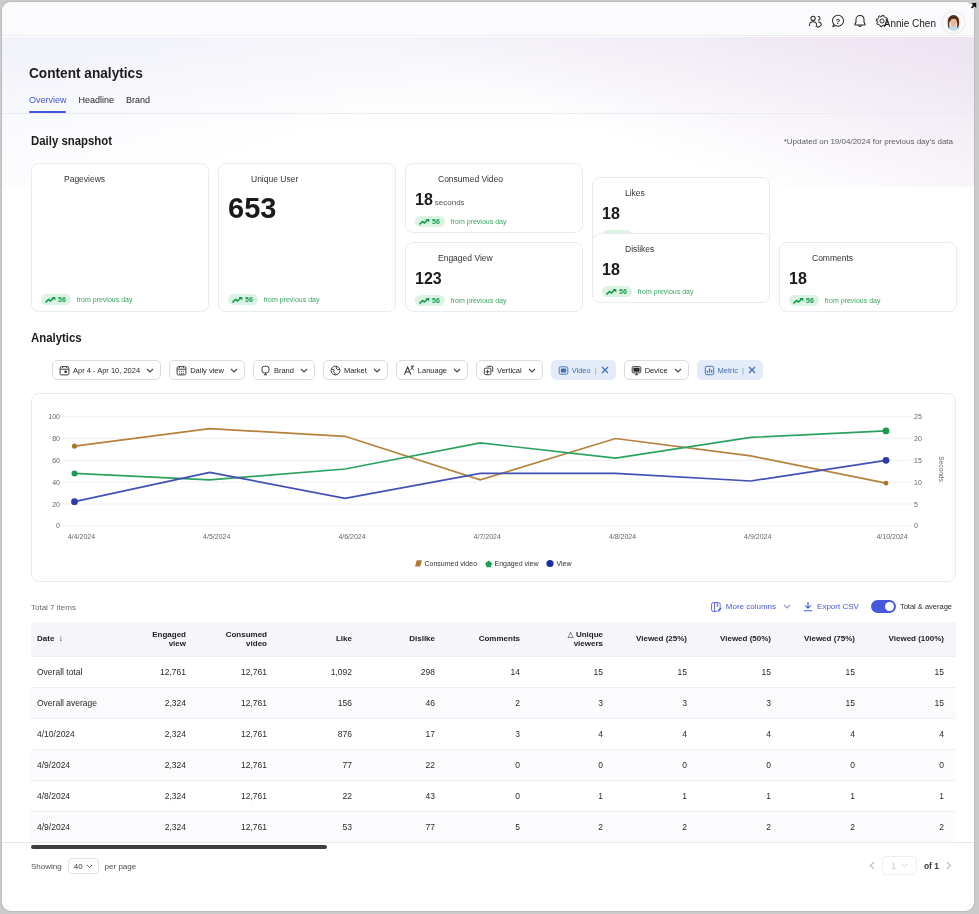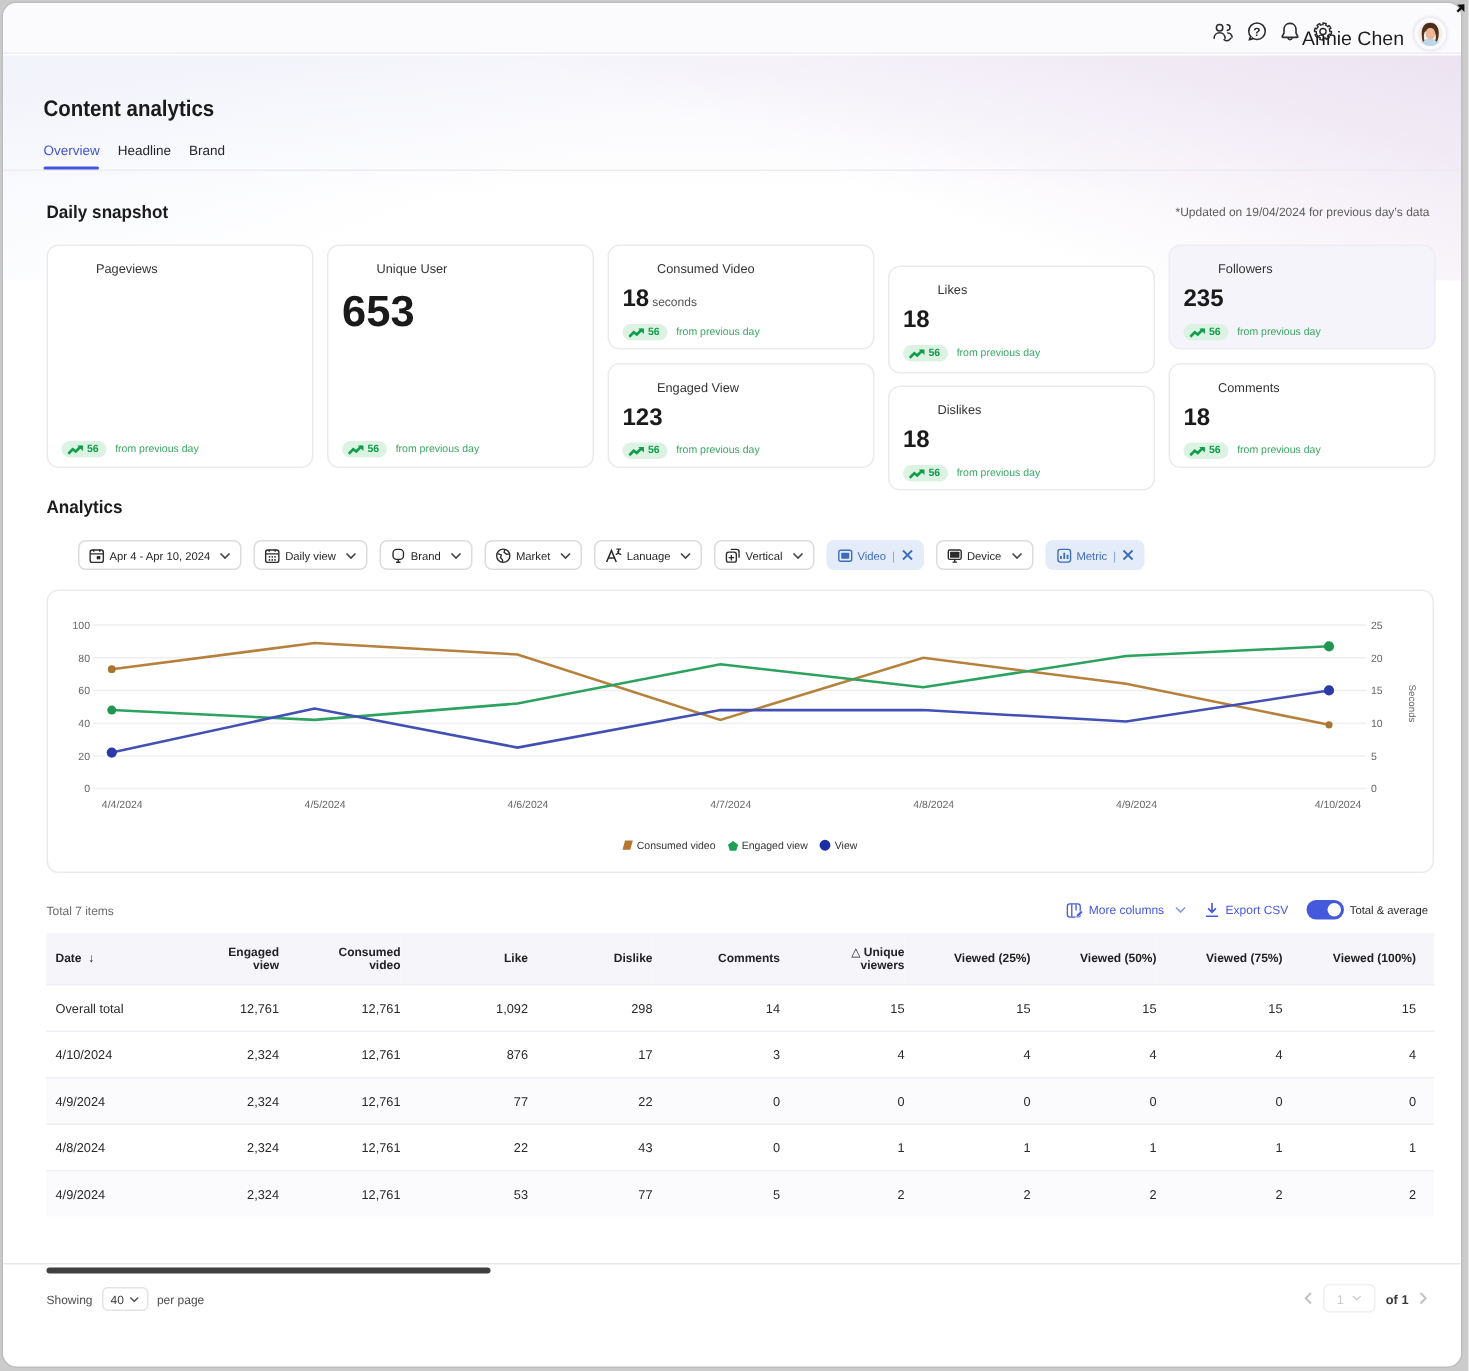--- a/index.html
+++ b/index.html
@@ -8,21 +8,21 @@
 .win { position:absolute; left:2px; top:2px; width:972px; height:909px; background:#fff; border-radius:9px; overflow:hidden; box-shadow:0 0 0 1px #bdbdbd; }
 
 .topbar { position:absolute; left:0; top:0; width:100%; height:34px; background:#fbfafd; border-bottom:1px solid #ededf2; }
 .grad { position:absolute; left:0; top:35px; width:100%; height:150px;
   background:
     linear-gradient(200deg, rgba(236,226,241,.95) 0%, rgba(236,226,241,0) 46%),
     linear-gradient(160deg, rgba(233,237,249,.45) 0%, rgba(233,237,249,0) 42%),
     linear-gradient(to bottom, rgba(236,234,246,.38) 0%, rgba(255,255,255,0) 62%); }
 .icons { position:absolute; top:12px; right:85px; display:flex; gap:8px; align-items:center; }
 .icons svg { display:block; }
-.uname { position:absolute; top:16px; right:38px; font-size:13px; color:#1d1d1d; }
+.uname { position:absolute; top:16px; right:38px; font-size:10px; color:#1d1d1d; }
 .avatar { position:absolute; top:10px; right:10px; width:21px; height:21px; border-radius:50%; background:#fff; box-shadow:0 0 3px rgba(160,160,190,.45); overflow:hidden; }
 .cursor { position:fixed; top:2px; right:2px; z-index:10; }
 h1 { position:absolute; left:27px; top:62px; font-size:15px; font-weight:700; color:#1b1b1b; transform:scaleX(.91); transform-origin:left top; }
 .tabs { position:absolute; left:27px; top:93px; display:flex; gap:12px; font-size:9px; color:#262626; }
 .tabs .act { color:#4355d8; }
 .tabunderline { position:absolute; left:27px; top:108.5px; width:37px; height:2.5px; background:#4355d8; border-radius:2px; }
 .tabdiv { position:absolute; left:0; top:110.5px; width:100%; height:1px; background:#ebebf1; }
 .sechead { position:absolute; font-size:12px; font-weight:700; color:#1b1b1b; transform:scaleX(.95); transform-origin:left top; }
 .updated { position:absolute; top:135px; right:21px; font-size:8px; color:#5c5c5c; }
 .cards { position:absolute; left:29px; top:161px; width:925px; height:149px; }
@@ -169,34 +169,23 @@
       <div class="ct">Likes</div>
       <div class="smnum">18</div>
       <div class="delta">
           <span class="pill"><svg width="11" height="8" viewBox="0 0 11 8">
               <path d="M0.5 6.5 L3.5 3.5 L5.5 5 L9 1.5" stroke="#0f9d4a" stroke-width="1.7" fill="none"></path>
               <path d="M6.5 1 L10.3 1 L10.3 4.6 Z" fill="#0f9d4a"></path>
             </svg>56</span>
           <span class="fromprev">from previous day</span>
         </div>
     </div>
-    <div class="card short" style="left:561px; top:94px; width:178px; height:70px;">
+    <div class="card short" style="left:561px; top:70px; width:178px; height:70px;">
       <div class="ct">Dislikes</div>
       <div class="smnum">18</div>
-      <div class="delta">
-          <span class="pill"><svg width="11" height="8" viewBox="0 0 11 8">
-              <path d="M0.5 6.5 L3.5 3.5 L5.5 5 L9 1.5" stroke="#0f9d4a" stroke-width="1.7" fill="none"></path>
-              <path d="M6.5 1 L10.3 1 L10.3 4.6 Z" fill="#0f9d4a"></path>
-            </svg>56</span>
-          <span class="fromprev">from previous day</span>
-        </div>
-    </div>
-    <div class="card short lav" style="left:748px; top:0; width:178px; height:70px;">
-      <div class="ct">Followers</div>
-      <div class="smnum">235</div>
       <div class="delta">
           <span class="pill"><svg width="11" height="8" viewBox="0 0 11 8">
               <path d="M0.5 6.5 L3.5 3.5 L5.5 5 L9 1.5" stroke="#0f9d4a" stroke-width="1.7" fill="none"></path>
               <path d="M6.5 1 L10.3 1 L10.3 4.6 Z" fill="#0f9d4a"></path>
             </svg>56</span>
           <span class="fromprev">from previous day</span>
         </div>
     </div>
     <div class="card short" style="left:748px; top:79px; width:178px; height:70px;">
       <div class="ct">Comments</div>
@@ -383,20 +372,33 @@
           <td>12,761</td>
           <td>1,092</td>
           <td>298</td>
           <td>14</td>
           <td>15</td>
           <td>15</td>
           <td>15</td>
           <td>15</td>
           <td class="lastc">15</td>
         </tr>
+    <tr class="alt">
+          <td class="datec">Overall average</td>
+          <td>2,324</td>
+          <td>12,761</td>
+          <td>156</td>
+          <td>46</td>
+          <td>2</td>
+          <td>3</td>
+          <td>3</td>
+          <td>3</td>
+          <td>15</td>
+          <td class="lastc">15</td>
+        </tr>
     <tr>
           <td class="datec">4/10/2024</td>
           <td>2,324</td>
           <td>12,761</td>
           <td>876</td>
           <td>17</td>
           <td>3</td>
           <td>4</td>
           <td>4</td>
           <td>4</td>

